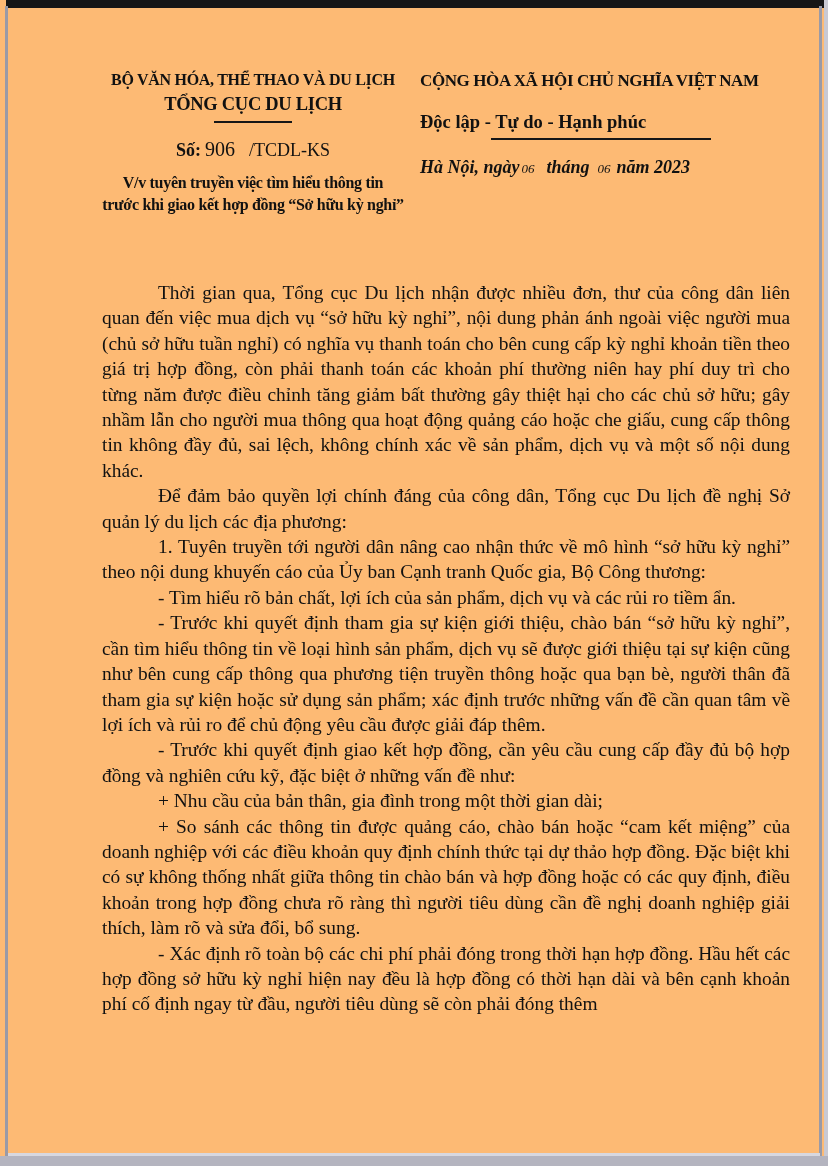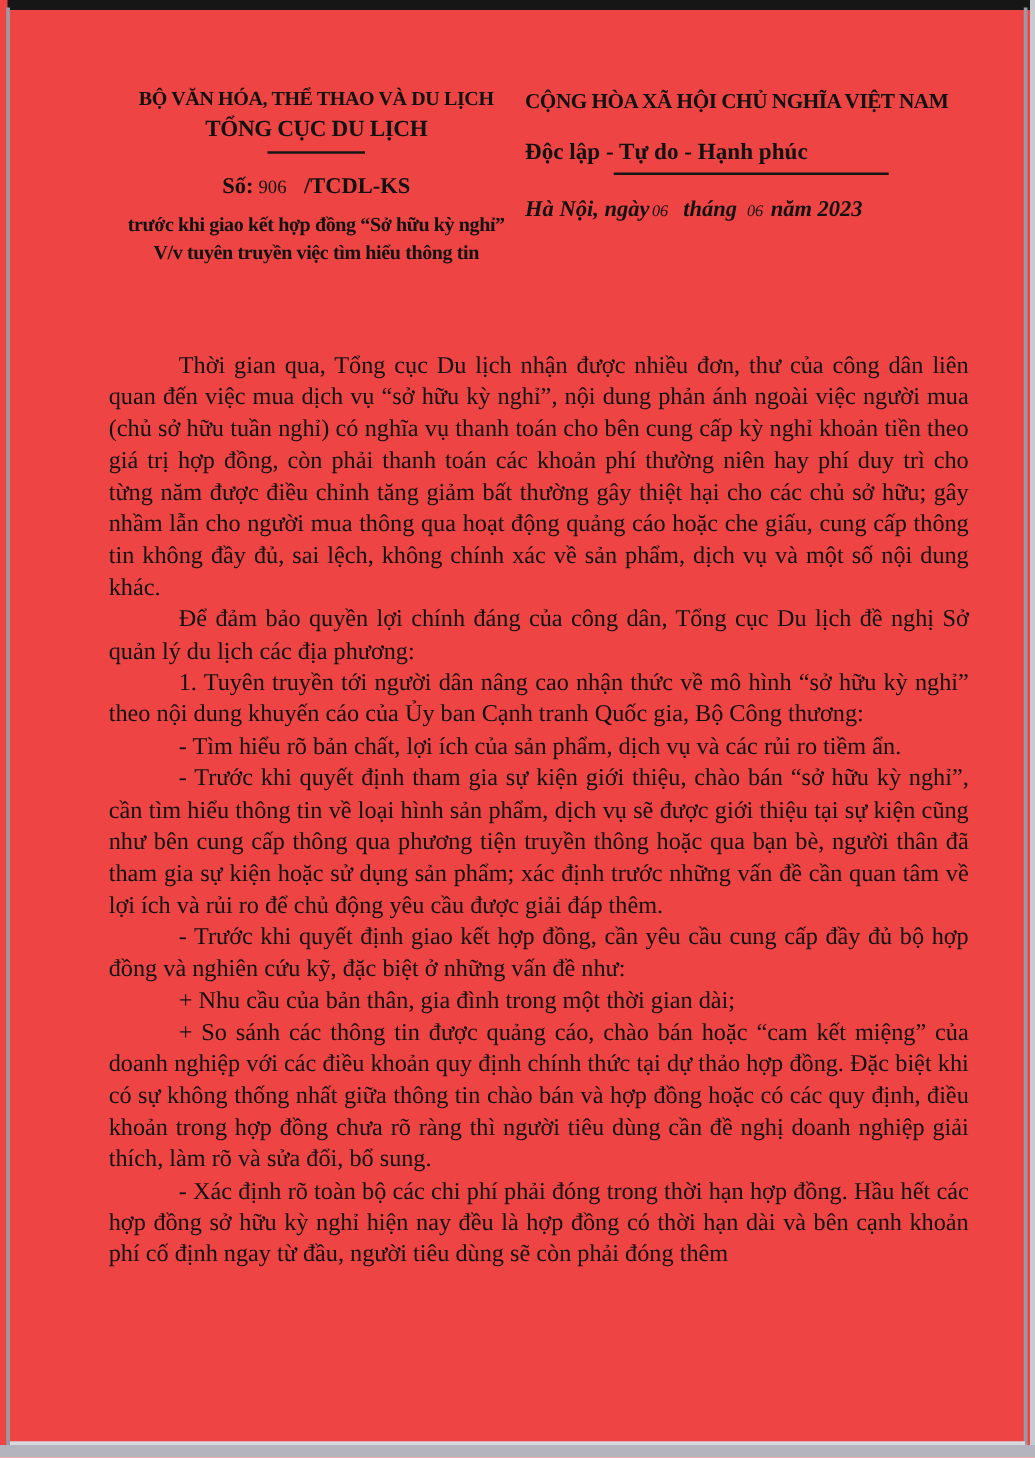--- a/index.html
+++ b/index.html
@@ -1,19 +1,19 @@
 <!DOCTYPE html>
 <html><head>
 <meta charset="utf-8">
 <style>
   html,body{margin:0;padding:0;background:#fff;}
   #page{
     position:relative;
     width:828px;height:1166px;
-    background:#ef4444;
+    background:#fdba74;
     overflow:hidden;
     font-family:"Liberation Serif","DejaVu Serif",serif;
     color:#111;
   }
   
   .frame-top{position:absolute;left:6px;top:0;width:818px;height:8px;background:#161616;}
   .frame-left{position:absolute;left:5px;top:6px;width:3px;height:1152px;background:#9a9aa6;}
   .frame-right{position:absolute;left:819px;top:6px;width:3px;height:1152px;background:#9a9aa6;}
   .frame-right-outer{position:absolute;left:824px;top:0;width:4px;height:1166px;background:#c9c9d2;}
   .frame-bottom{position:absolute;left:0;top:1156px;width:828px;height:10px;background:#b4b4bf;}
@@ -30,40 +30,40 @@
   }
   .org-parent{font-size:16px;font-weight:bold;letter-spacing:-0.3px;white-space:nowrap;}
   .org-name{font-size:18.5px;font-weight:bold;letter-spacing:-0.3px;margin-top:3px;}
   .rule-short{width:78px;height:2px;background:#161616;margin:5px auto 0 auto;}
   .rule-long{width:220px;height:2px;background:#161616;margin:4px auto 0 auto;}
   .country{font-size:17px;font-weight:bold;letter-spacing:-0.4px;white-space:nowrap;}
   .motto{font-size:18.5px;font-weight:bold;margin-top:20px;}
 
   .doc-number{margin-top:14px;font-size:18px;white-space:nowrap;}
   .doc-number .lbl{font-weight:bold;}
-  .doc-number .val{font-weight:normal;font-size:15px;margin:0 14px 0 4px;}
-  .doc-number .sfx{font-weight:bold;}
+  .doc-number .val{font-weight:normal;font-size:20px;margin:0 14px 0 4px;}
+  .doc-number .sfx{font-weight:normal;}
 
   .place-date{margin-top:16px;font-size:18px;font-style:italic;font-weight:bold;white-space:nowrap;}
   .place-date .fill{font-weight:normal;font-size:13px;}
   .place-date .d1{margin:0 12px 0 2px;}
   .place-date .d2{margin:0 6px 0 8px;}
 
   .subject{margin-top:10px;font-size:16px;font-weight:bold;letter-spacing:-0.3px;line-height:1.38;}
 
   
   .recipient{
     position:absolute;left:168px;top:237px;width:640px;
     font-size:18px;letter-spacing:-0.4px;white-space:nowrap;
   }
   .recipient .lbl{margin-right:16px;}
 
   
   .body-text{
-    position:absolute;left:87px;top:280px;width:688px;
+    position:absolute;left:102px;top:280px;width:688px;
     font-size:19.4px;line-height:25.4px;
     text-align:justify;
   }
   .body-text p{margin:0;text-indent:56px;}
 </style>
 </head>
 <body>
 
 <div id="page">
 
@@ -75,22 +75,22 @@
   <div class="frame-bottom"></div>
 
   <div class="hdr-left">
     <div class="org-parent">BỘ VĂN HÓA, THỂ THAO VÀ DU LỊCH</div>
     <div class="org-name">TỔNG CỤC DU LỊCH</div>
     <div class="rule-short"></div>
     <div class="doc-number">
       <span class="lbl">Số:</span><span class="val">906</span><span class="sfx">/TCDL-KS</span>
     </div>
     <div class="subject">
+      <div>V/v tuyên truyền việc tìm hiểu thông tin</div>
       <div>trước khi giao kết hợp đồng “Sở hữu kỳ nghỉ”</div>
-      <div>V/v tuyên truyền việc tìm hiểu thông tin</div>
     </div>
   </div>
 
   <div class="hdr-right">
     <div class="country">CỘNG HÒA XÃ HỘI CHỦ NGHĨA VIỆT NAM</div>
     <div class="motto">Độc lập - Tự do - Hạnh phúc</div>
     <div class="rule-long"></div>
     <div class="place-date">
       <span>Hà Nội, ngày</span><span class="fill d1">06</span><span>tháng</span><span class="fill d2">06</span><span>năm 2023</span>
     </div>

